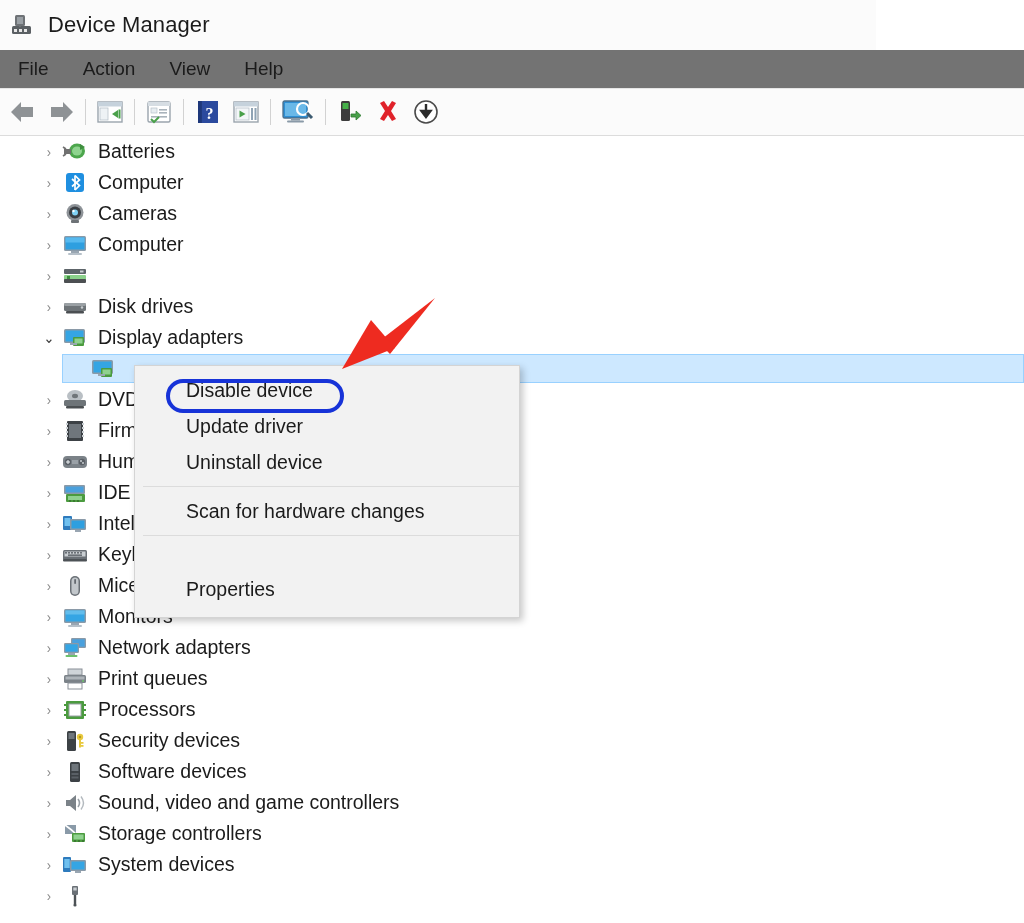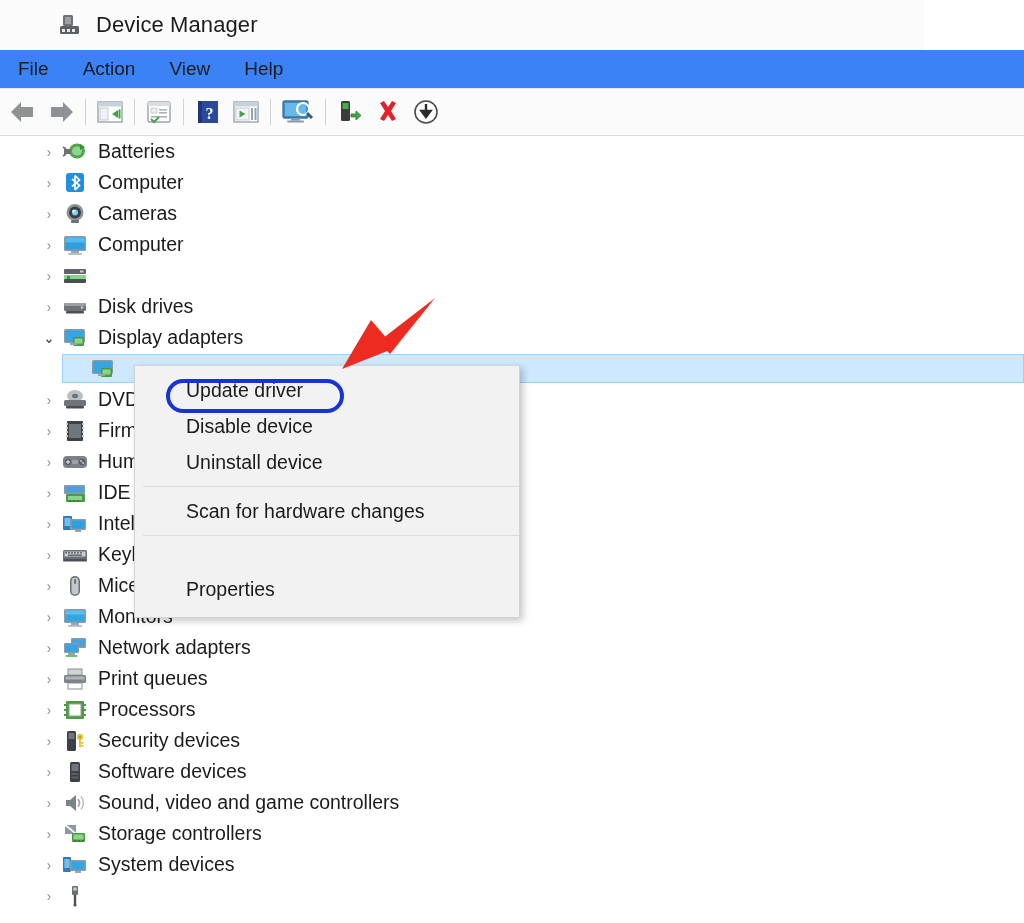--- a/index.html
+++ b/index.html
@@ -12,38 +12,38 @@
     overflow: hidden;
     font-family: "Liberation Sans", sans-serif;
     color: #1a1a1a;
   }
 
   
   #titlebar {
     position: absolute; left: 0; top: 0;
     width: 876px; height: 50px;
     background: #fbfbfb;
-    display: flex; align-items: center; padding-left: 48px;
+    display: flex; align-items: center;
   }
   #title-icon {
     margin-left: 10px; width: 26px; height: 26px;
     position: relative; flex: none;
   }
   #title-text {
     margin-left: 12px;
     font-size: 22px;
     color: #1b1b1b;
     letter-spacing: .1px;
   }
 
   
   #menubar {
     position: absolute; left: 0; top: 50px;
     width: 1024px; height: 38px;
-    background: #3b82f6;
+    background: #737373;
     display: flex; align-items: center;
   }
   .menu-item {
     font-size: 19px;
     color: #1b1b1b;
     padding: 2px 10px;
     margin-right: 14px;
     cursor: default;
   }
   .menu-item:first-child { margin-left: 8px; }
@@ -644,22 +644,22 @@
         <rect x="10" y="2" width="6" height="9" rx="1" fill="#6a7076"></rect>
         <rect x="11.3" y="3.5" width="3.4" height="3" fill="#c9ced2"></rect>
         <rect x="11.8" y="11" width="2.4" height="9" fill="#4d5256"></rect>
         <circle cx="13" cy="21" r="1.6" fill="#4d5256"></circle>
       </svg>
     </div>
   </div>
 </div>
 
 <div id="ctxmenu">
+  <div class="ctx-item">Disable device</div>
   <div class="ctx-item">Update driver</div>
-  <div class="ctx-item">Disable device</div>
   <div class="ctx-item">Uninstall device</div>
   <div class="ctx-sep"></div>
   <div class="ctx-item">Scan for hardware changes</div>
   <div class="ctx-sep"></div>
   <div class="ctx-item bold">Properties</div>
 
   <div id="ctx-highlight"></div>
 </div>
 
 <div id="red-arrow">

